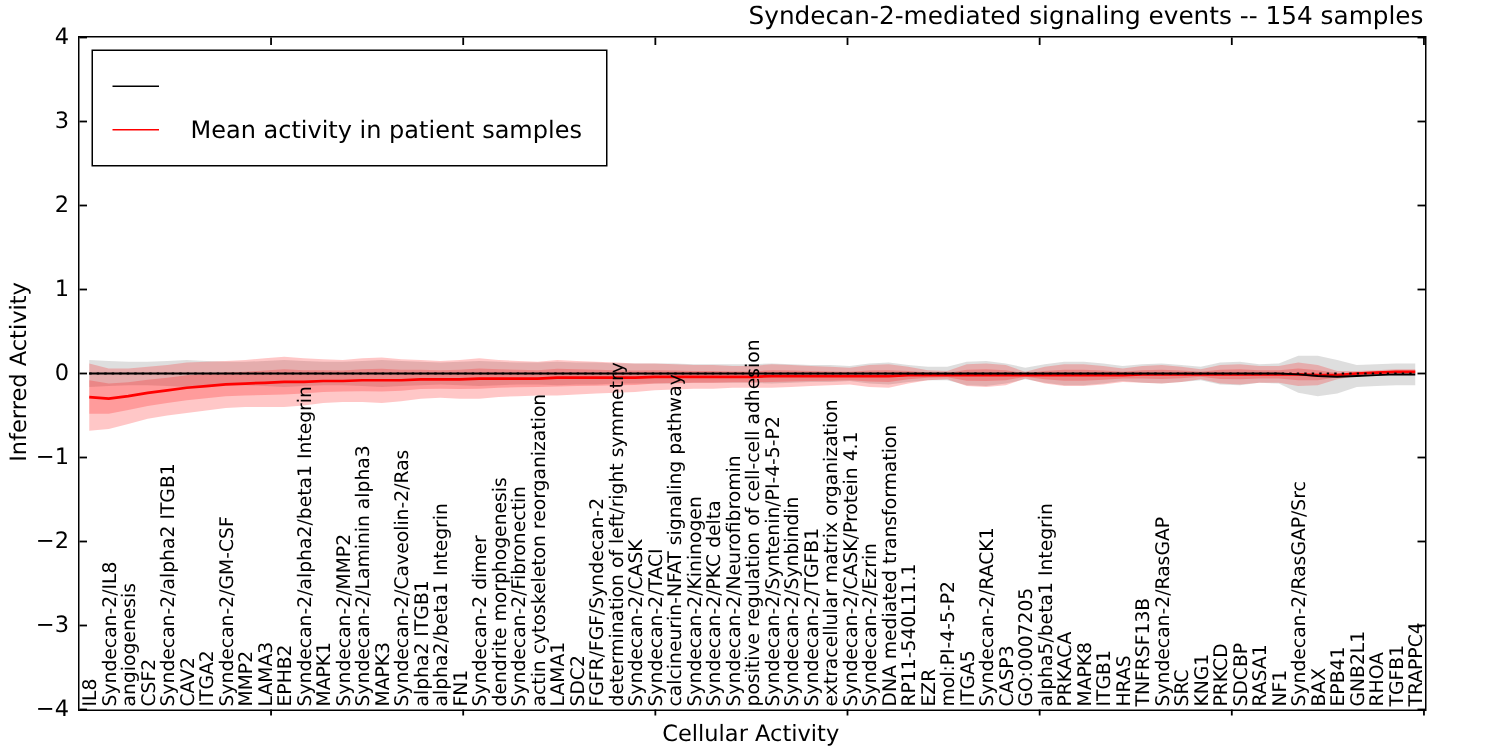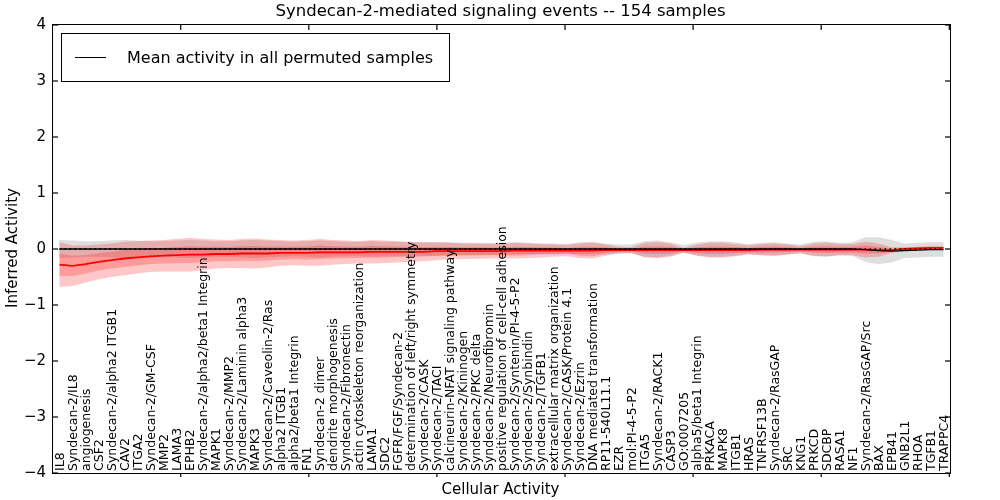--- a/index.html
+++ b/index.html
@@ -1,21 +1,21 @@
 <!DOCTYPE html>
 <html><head>
 <meta charset="utf-8">
 <style>
   html,body{margin:0;padding:0;background:#ffffff;}
   .figure{
     position:relative;width:1000px;height:500px;background:#ffffff;
     font-family:"DejaVu Sans","Liberation Sans",sans-serif;color:#000;overflow:hidden;
   }
   .title{
-    position:absolute;left:52px;top:1px;width:897px;text-align:center;
+    position:absolute;left:52px;top:1px;width:897px;text-align:right;
     font-size:16.5px;white-space:nowrap;
   }
   .plot{
     position:absolute;left:52px;top:24px;width:897px;height:448px;
     border:1.3px solid #000;box-sizing:content-box;background:#fff;
   }
   .plot svg{position:absolute;left:0;top:0;overflow:visible;}
   .legend{
     position:absolute;left:8px;top:8px;z-index:5;background:#fff;
     border:1.6px solid #000;padding:9px 16px 9px 13px;
@@ -169,20 +169,23 @@
         <span class="xtick-label" style="left: 844.5px;">EPB41</span>
         <span class="xtick-label" style="left: 857.5px;">GNB2L1</span>
         <span class="xtick-label" style="left: 870.5px;">RHOA</span>
         <span class="xtick-label" style="left: 883.5px;">TGFB1</span>
         <span class="xtick-label" style="left: 896.5px;">TRAPPC4</span>
       </div>
 
     <div class="legend">
       <div class="legend-row">
         <span class="legend-swatch" style="border-top-color: rgb(0, 0, 0);"></span>
-        <span class="legend-text">Mean activity in all permuted samples</span>
+      </div>
+      <div class="legend-row">
+        <span class="legend-swatch" style="border-top-color: rgb(255, 0, 0);"></span>
+        <span class="legend-text">Mean activity in patient samples</span>
       </div>
     </div>
   </div>
 
   <div class="xlabel">Cellular Activity</div>
 
 </div>
 
 </body></html>

